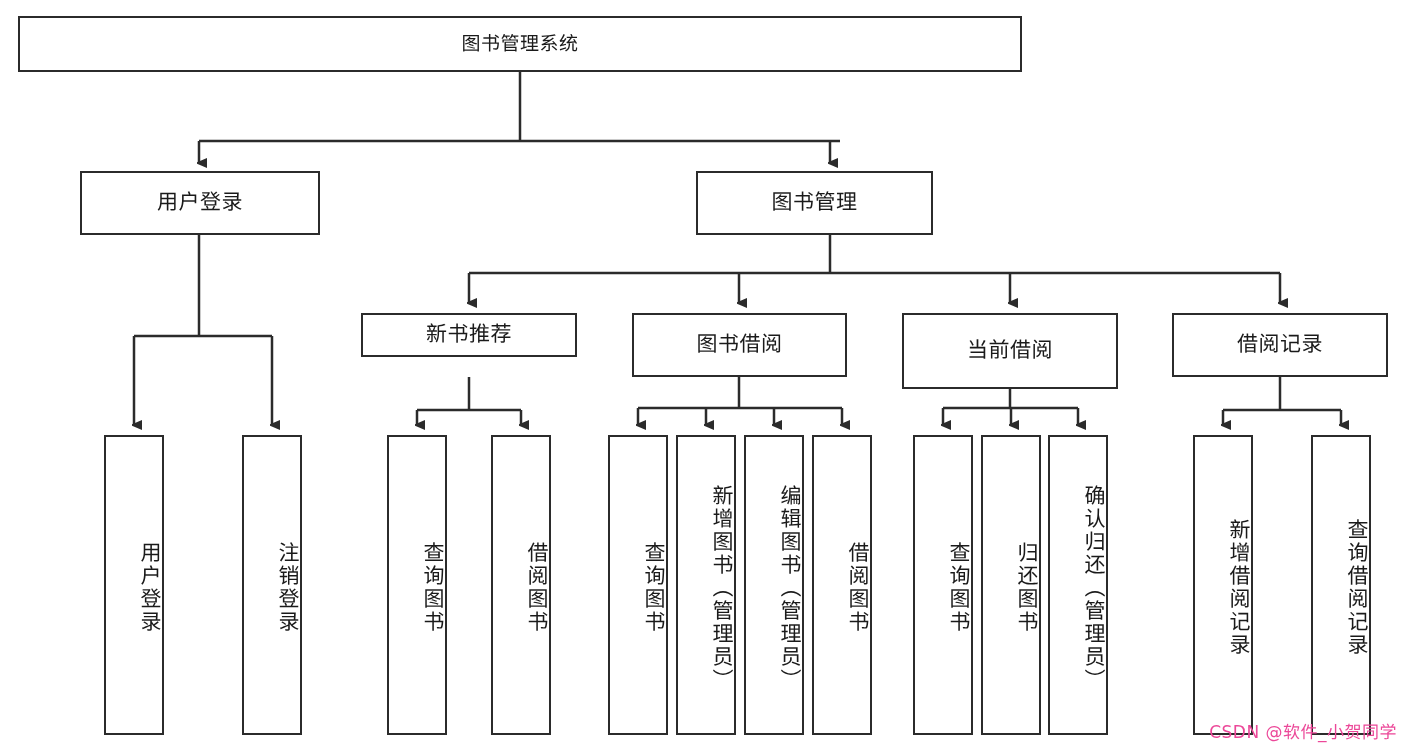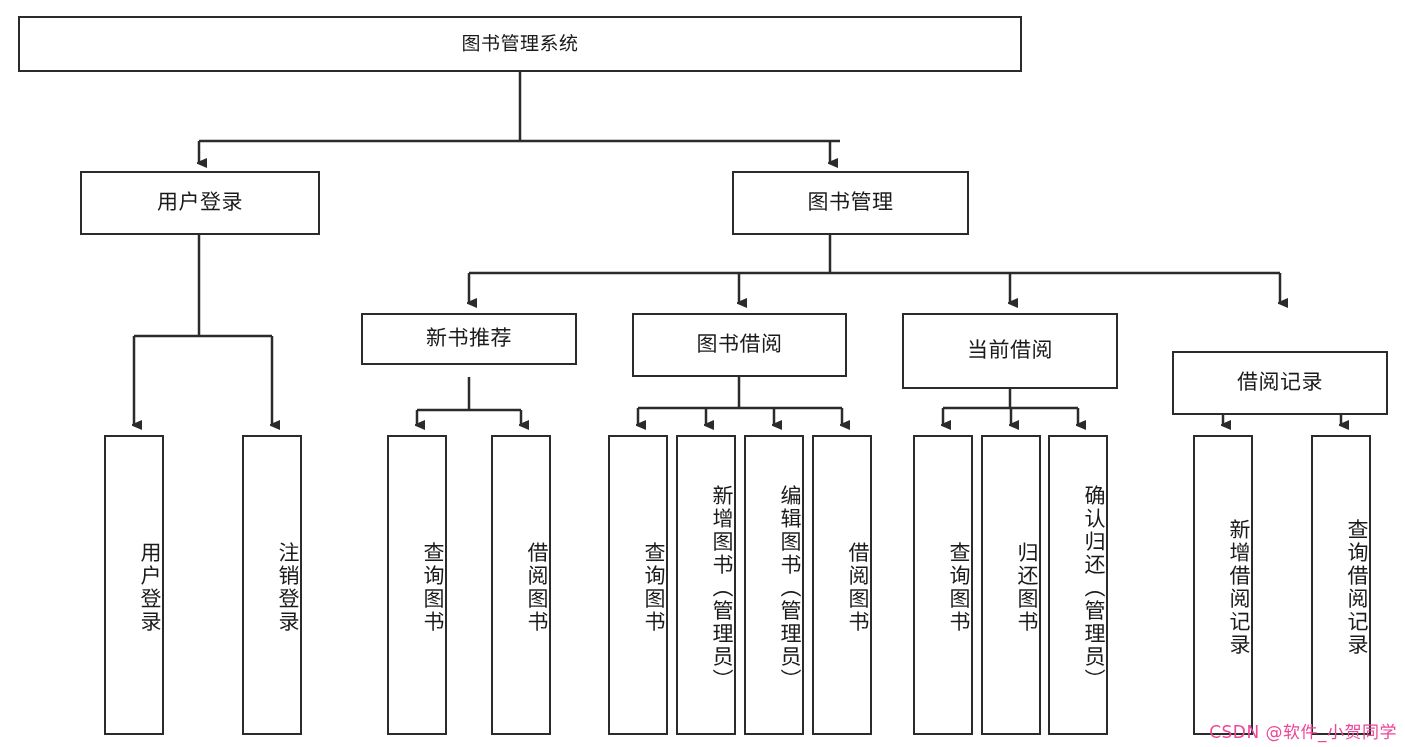--- a/index.html
+++ b/index.html
@@ -121,29 +121,29 @@
       <path d="M 1223 410 L 1341 410"></path>
       <path d="M 1223 410 L 1223 425" marker-end="url(#arrow)"></path>
       <path d="M 1341 410 L 1341 425" marker-end="url(#arrow)"></path>
     </g>
   </svg>
 
   <div class="node horizontal" id="root-node" style="left:18px; top:16px; width:1004px; height:56px;">图书管理系统</div>
 
   <div class="node horizontal" style="left:80px; top:171px; width:240px; height:64px;">用户登录</div>
 
-  <div class="node horizontal" style="left:732px; top:171px; width:237px; height:64px;">图书管理</div>
+  <div class="node horizontal" style="left:696px; top:171px; width:237px; height:64px;">图书管理</div>
 
-  <div class="node horizontal" style="left:361px; top:313px; width:216px; height:52px;">新书推荐</div>
+  <div class="node horizontal" style="left:361px; top:313px; width:216px; height:44px;">新书推荐</div>
 
   <div class="node horizontal" style="left:632px; top:313px; width:215px; height:64px;">图书借阅</div>
 
   <div class="node horizontal" style="left:902px; top:313px; width:216px; height:76px;">当前借阅</div>
 
-  <div class="node horizontal" style="left:1172px; top:313px; width:216px; height:64px;margin-top:38px;">借阅记录</div>
+  <div class="node horizontal" style="left:1172px; top:313px; width:216px; height:64px;">借阅记录</div>
 
   <div class="node vertical" style="left:104px; top:435px; width:60px; height:300px;">
     <span class="vtext">用户登录</span>
   </div>
 
   <div class="node vertical" style="left:242px; top:435px; width:60px; height:300px;">
     <span class="vtext">注销登录</span>
   </div>
 
   <div class="node vertical" style="left:387px; top:435px; width:60px; height:300px;">

